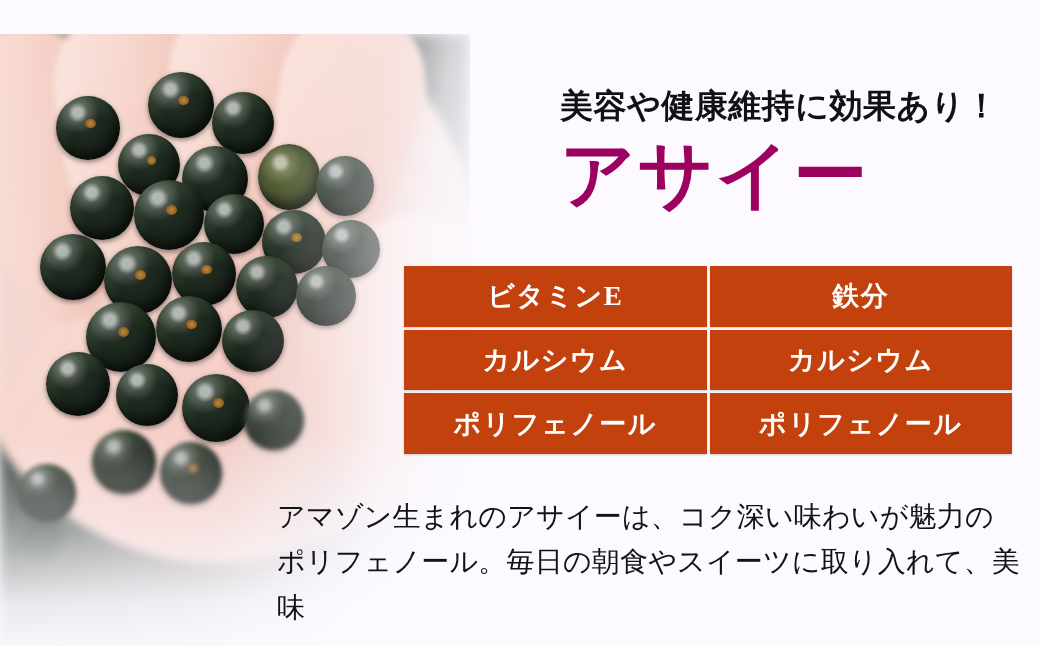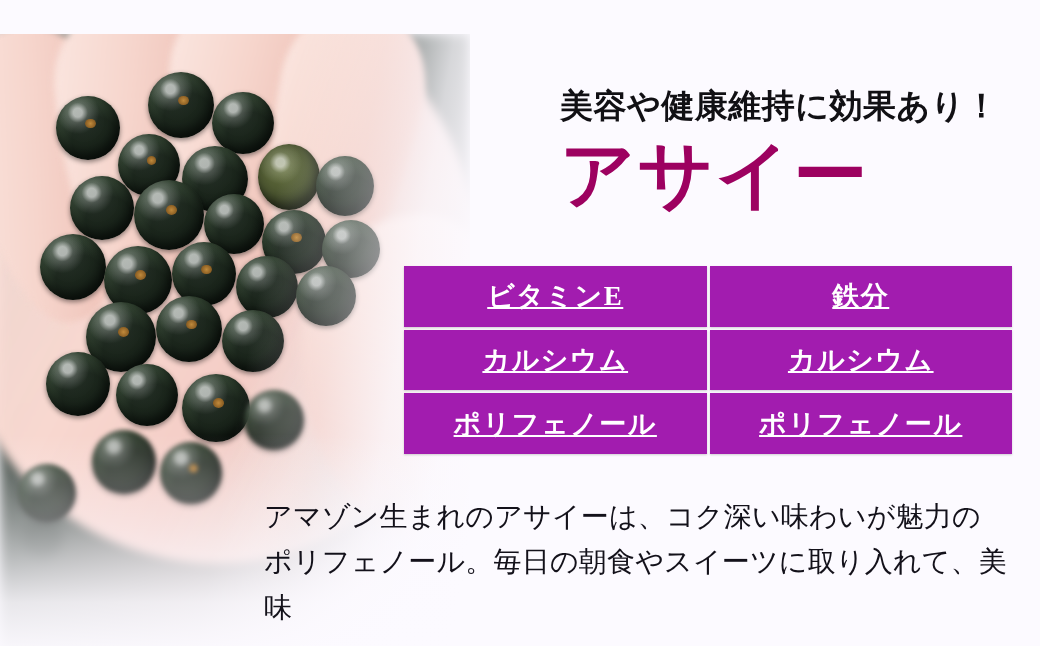--- a/index.html
+++ b/index.html
@@ -182,36 +182,35 @@
     flex-direction: column;
     gap: 3px;
   }
   .table-row {
     flex: 1 1 0;
     display: flex;
     gap: 3px;
   }
   .table-cell {
     flex: 1 1 0;
-    background: #a21caf;
+    background: #c2410c;
     color: #ffffff;
     display: flex;
     align-items: center;
     justify-content: center;
     font-size: 27px;
     font-weight: 700;
     letter-spacing: 1.5px;
     box-shadow: 0 1px 2px rgba(0,0,0,.18);
-    text-decoration: underline;
   }
 
   
   #description {
     position: absolute;
-    left: 264px;
+    left: 277px;
     top: 460px;
     width: 750px;
     font-size: 28px;
     line-height: 1.62;
     color: #13111a;
     letter-spacing: .2px;
   }
   #description p { margin: 0; }
 </style>
 </head>

